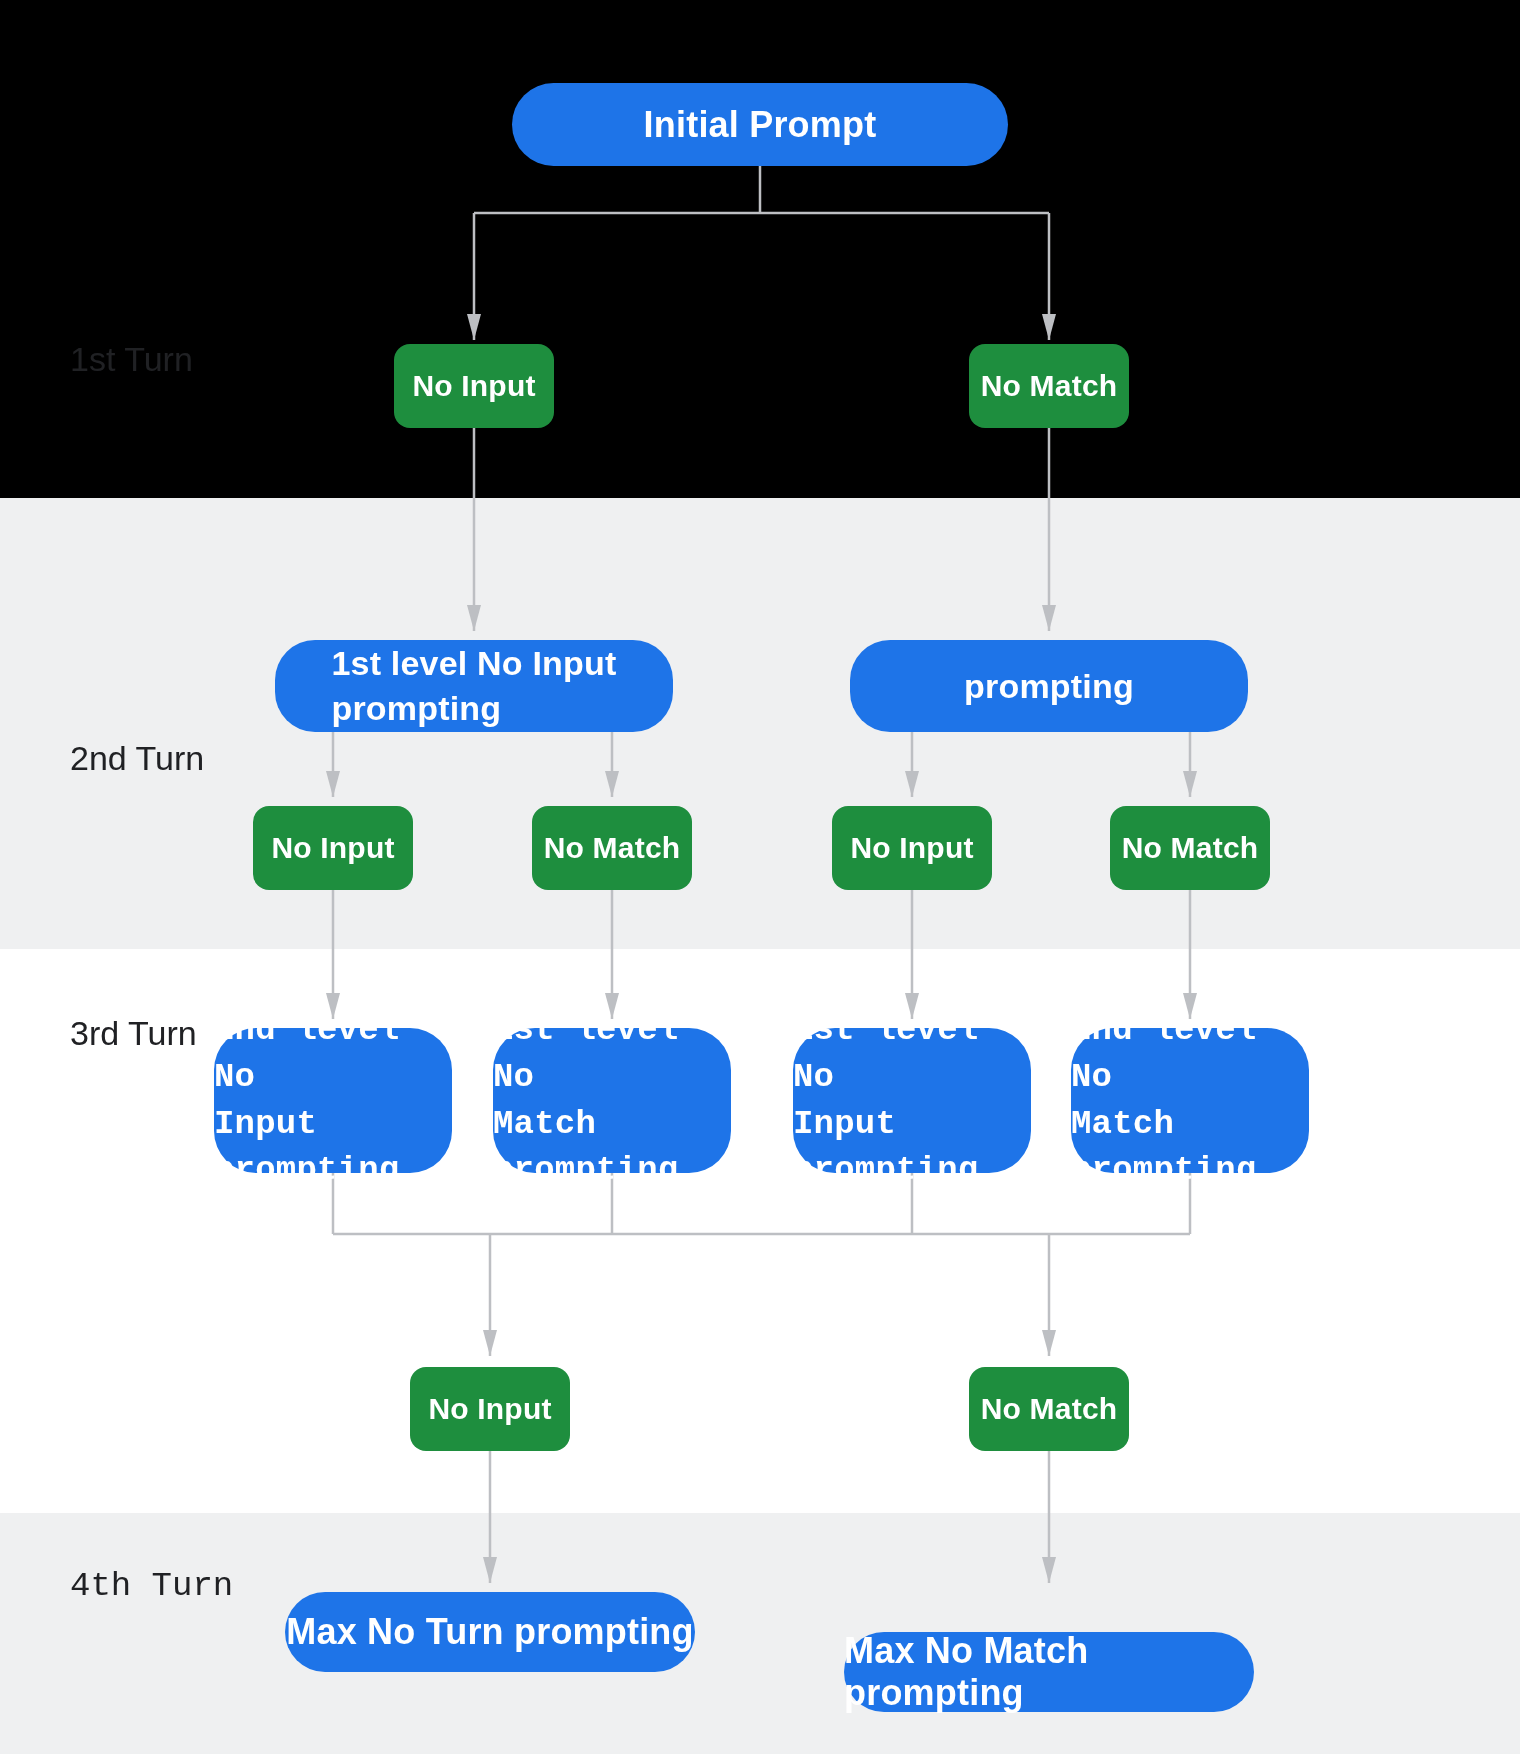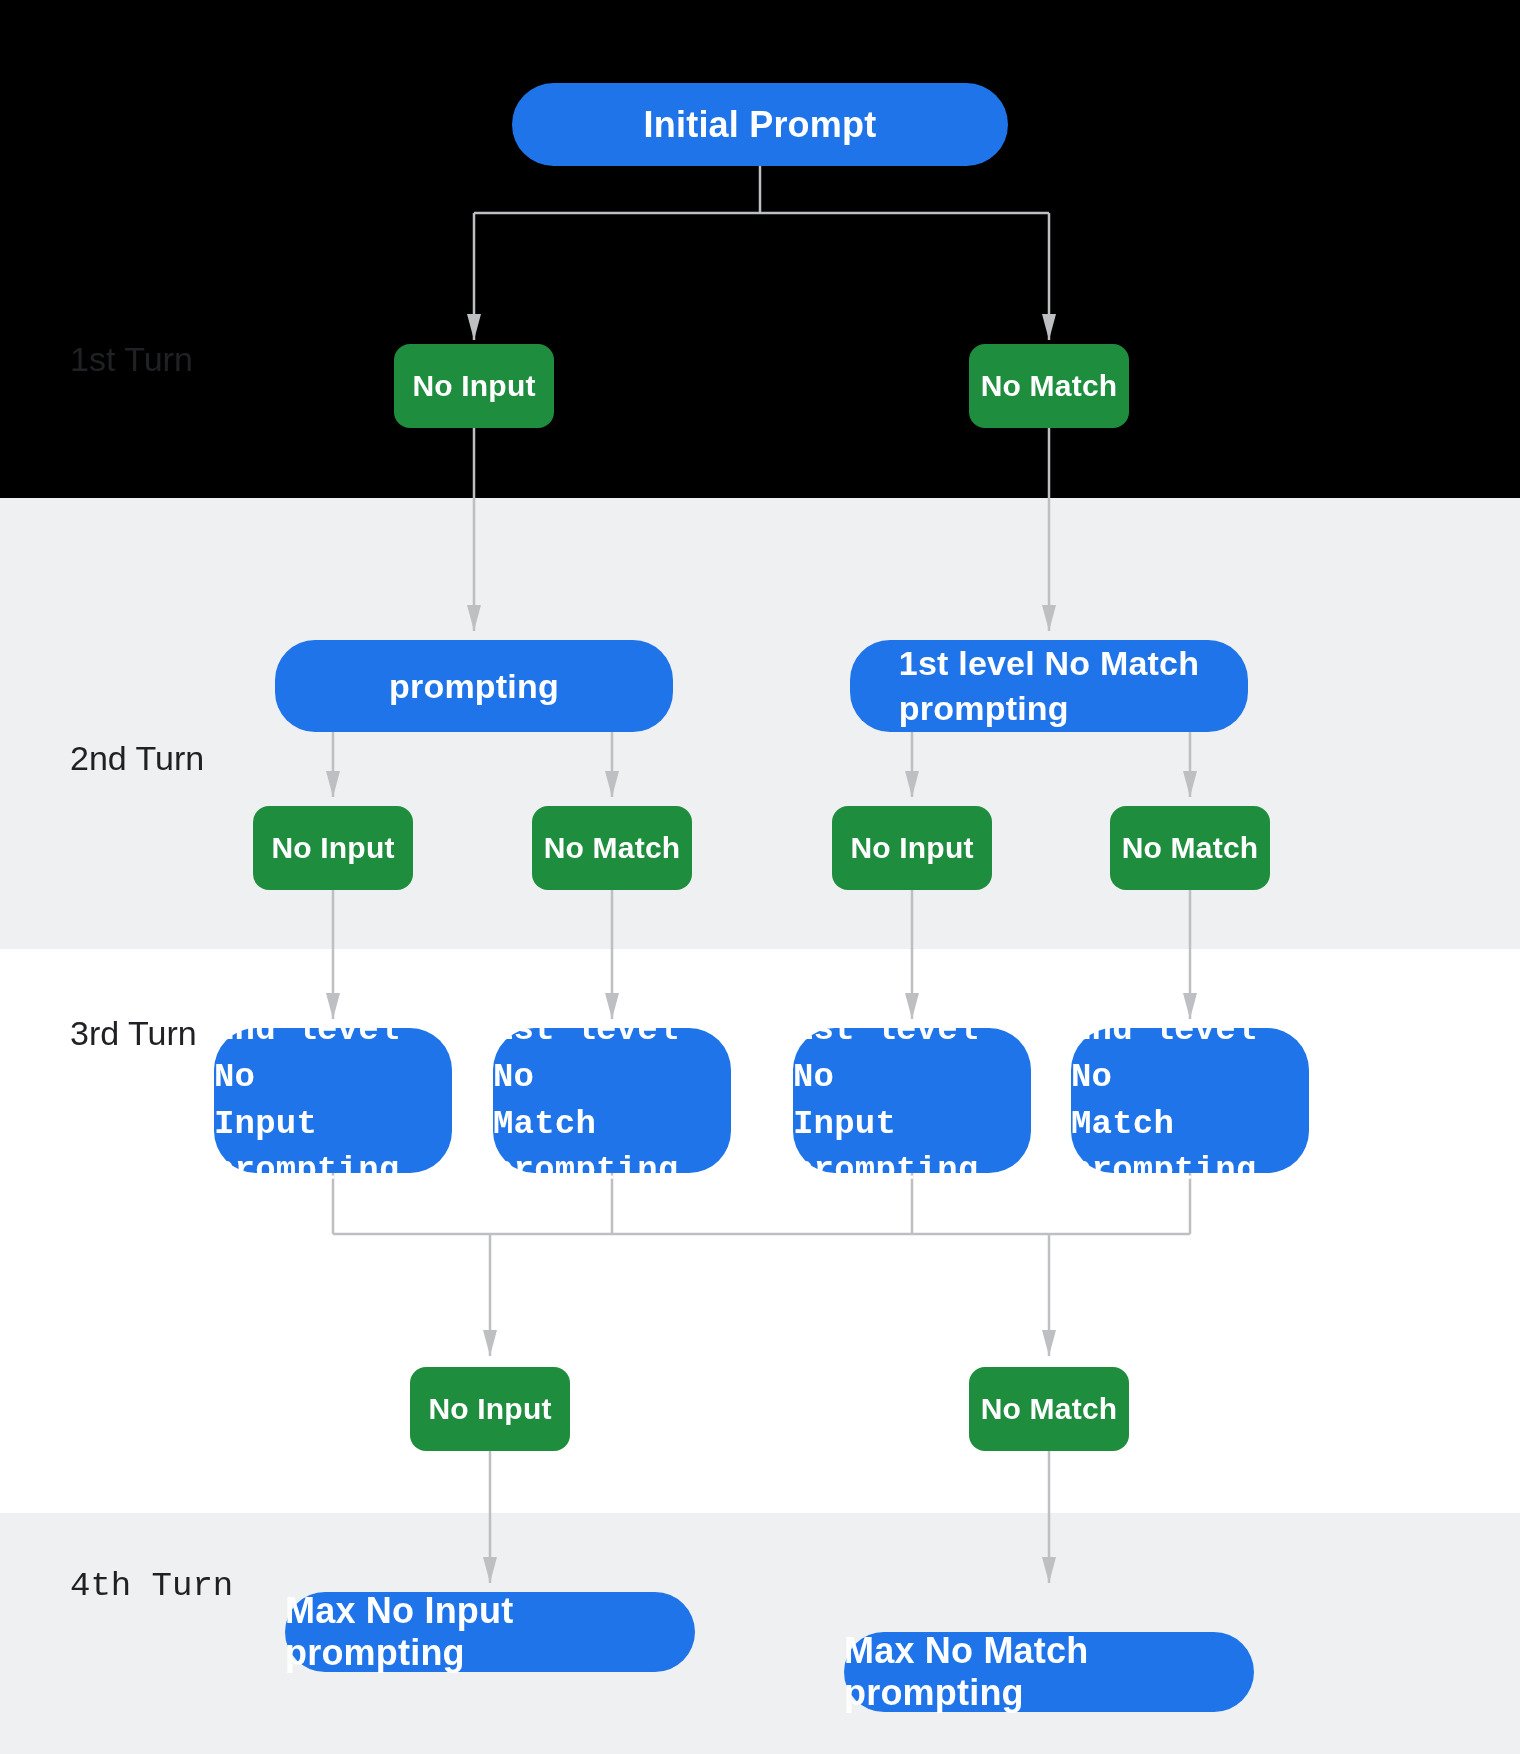--- a/index.html
+++ b/index.html
@@ -90,26 +90,26 @@
   <div class="turn-label" style="top:1016px;text-align:right;">3rd Turn</div>
   <div class="turn-label" style="top:1569px;font-family:Liberation Mono, monospace;">4th Turn</div>
 
   <div class="node blue pill" style="left:512px; top:83px; width:496px; height:83px;">Initial Prompt</div>
 
   <div class="node green" style="left:394px; top:344px; width:160px; height:84px;">No Input</div>
   <div class="node green" style="left:969px; top:344px; width:160px; height:84px;">No Match</div>
 
   <div class="node blue box2" style="left:275px; top:640px; width:398px; height:92px;">
     <div>
+      <span>1st level No Input</span>
       <span>prompting</span>
     </div>
   </div>
   <div class="node blue box2" style="left:850px; top:640px; width:398px; height:92px;">
     <div>
-      <span>1st level No Match</span>
       <span>prompting</span>
     </div>
   </div>
 
   <div class="node green" style="left:253px; top:806px; width:160px; height:84px;">No Input</div>
   <div class="node green" style="left:532px; top:806px; width:160px; height:84px;">No Match</div>
   <div class="node green" style="left:832px; top:806px; width:160px; height:84px;">No Input</div>
   <div class="node green" style="left:1110px; top:806px; width:160px; height:84px;">No Match</div>
 
   <div class="node blue box3" style="left:214px; top:1028px; width:238px; height:145px;">
@@ -137,16 +137,16 @@
     <div>
       <span>2nd level No</span>
       <span>Match</span>
       <span>prompting</span>
     </div>
   </div>
 
   <div class="node green" style="left:410px; top:1367px; width:160px; height:84px;">No Input</div>
   <div class="node green" style="left:969px; top:1367px; width:160px; height:84px;">No Match</div>
 
-  <div class="node blue pill" style="left:285px; top:1592px; width:410px; height:80px;">Max No Input prompting</div>
+  <div class="node blue pill" style="left:285px; top:1592px; width:410px; height:80px;">Max No Turn prompting</div>
   <div class="node blue pill" style="left:844px; top:1592px; width:410px; height:80px;margin-top:40px;">Max No Match prompting</div>
 
 </div>
 
 </body></html>

